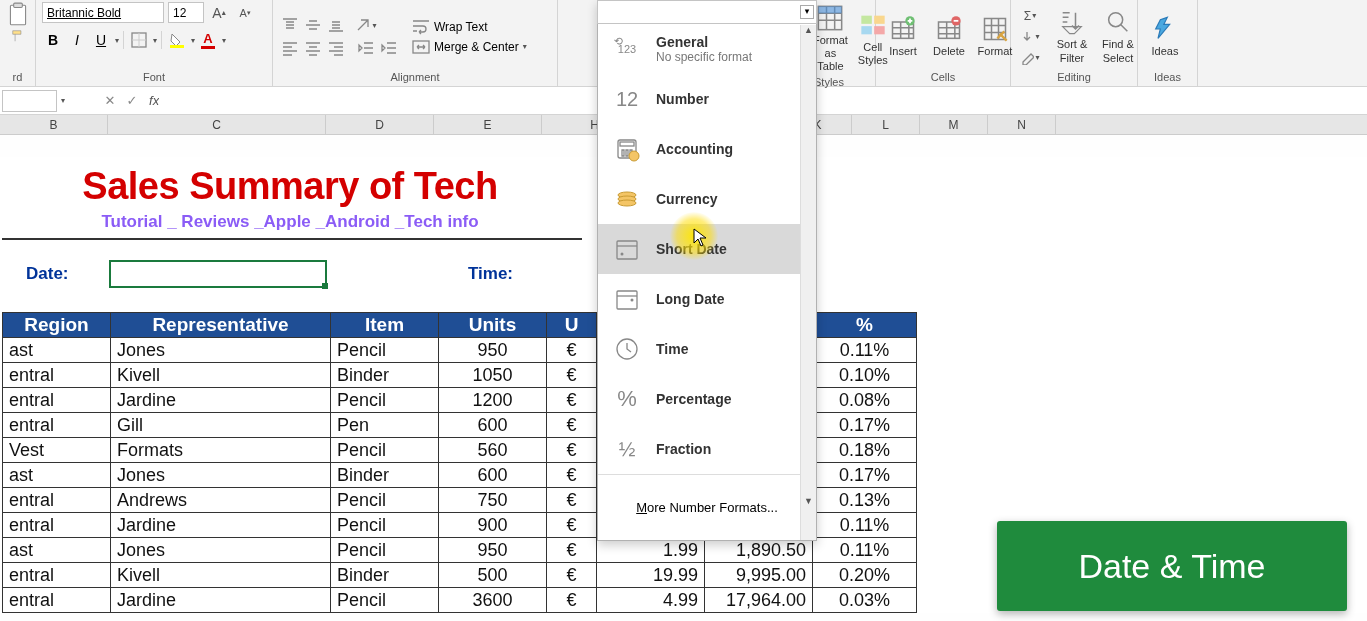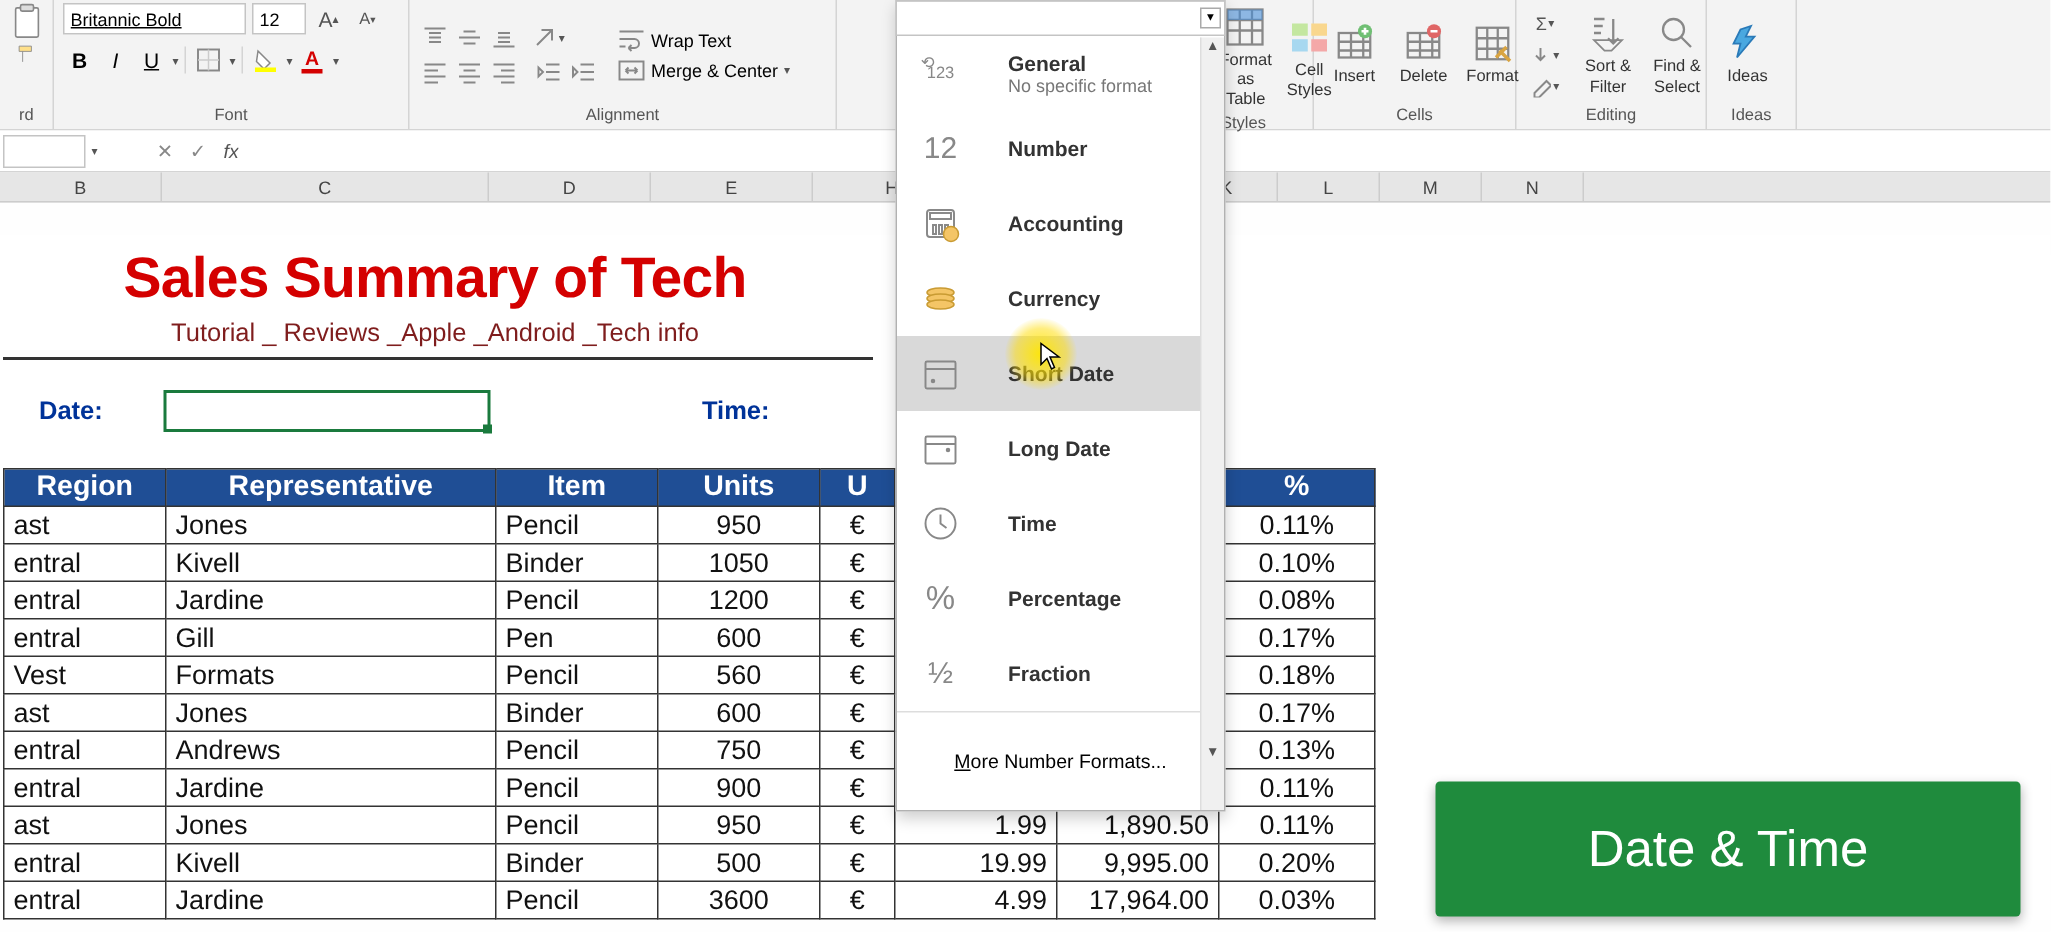--- a/index.html
+++ b/index.html
@@ -45,55 +45,55 @@
 .fx-lbl { font-style: italic; font-size: 13px; color: #555; margin-left: 6px; }
 
 
 .col-headers { height: 20px; background: #e6e6e6; border-bottom: 1px solid #cccccc; display: flex; }
 .col-h { border-right: 1px solid #cccccc; font-size: 12px; color: #444; display: flex; align-items: center; justify-content: center; }
 
 
 .sheet { position: relative; background: white; }
 .title-row { text-align: center; padding-top: 8px; }
 .main-title { font-family: "Britannic Bold", sans-serif; font-size: 38px; font-weight: bold; color: #d40000; letter-spacing: -0.5px; }
-.subtitle { font-family: "Britannic Bold", sans-serif; font-size: 17px; font-weight: normal; color: #7f1d1d; margin-top: 4px; }
+.subtitle { font-family: "Britannic Bold", sans-serif; font-size: 17px; font-weight: bold; color: #8b5cf6; margin-top: 4px; }
 .hr-line { border: none; border-top: 2px solid #333; width: 580px; margin: 6px 0 0 2px; }
 
 .date-row { display: flex; margin-top: 18px; height: 32px; align-items: center; }
 .dt-label { font-family: "Britannic Bold", sans-serif; font-size: 17px; font-weight: bold; color: #003399; }
 .selected-cell { border: 2px solid #1a7a3d; width: 218px; height: 28px; position: absolute; left: 109px; }
 .cell-handle { width: 6px; height: 6px; background: #1a7a3d; position: absolute; bottom: -3px; right: -3px; }
 
 
 .data-table { border-collapse: collapse; margin-top: 22px; margin-left: 2px; }
 .data-table th { background: #1f4e95; color: white; font-family: "Britannic Bold", sans-serif; font-size: 19px; font-weight: bold; border: 1px solid #333; padding: 1px 4px; }
 .data-table td { border: 1px solid #333; font-size: 18px; padding: 0 6px; height: 25px; color: #111; }
 .td-c { text-align: center; }
 .td-r { text-align: right; }
 
 
 .format-dropdown { position: absolute; left: 597px; top: 0; width: 220px; background: white; border: 1px solid #b1b1b1; box-shadow: 0 4px 10px rgba(0,0,0,0.2); z-index: 100; }
 .format-trigger { height: 24px; border: 1px solid #c4c4c4; margin: -1px -1px 0 -1px; display: flex; justify-content: flex-end; align-items: center; padding-right: 2px; }
 .fd-item { display: flex; align-items: center; gap: 14px; padding: 10px 14px; cursor: pointer; }
 .fd-item:hover, .fd-item.hover { background: #d9d9d9; }
 .fd-icon { width: 30px; height: 30px; color: #888; flex-shrink: 0; display: flex; align-items: center; justify-content: center; font-size: 20px; }
-.fd-text { font-size: 14px; color: #333; margin-left: 16px; }
+.fd-text { font-size: 14px; color: #333; }
 .fd-text strong { font-weight: 600; }
 .fd-sub { font-size: 12px; color: #777; display: block; }
 .fd-more { border-top: 1px solid #ddd; padding: 25px 14px; font-size: 13px; text-align: center; cursor: pointer; }
 .fd-scroll { position: absolute; right: 0; top: 24px; bottom: 0; width: 16px; background: #f0f0f0; border-left: 1px solid #ddd; }
 .fd-scroll-up, .fd-scroll-down { height: 16px; font-size: 9px; text-align: center; color: #555; }
 .fd-scroll-down { position: absolute; bottom: 28px; width: 100%; }
 
 
 .cursor-spot { position: absolute; left: 670px; top: 212px; width: 48px; height: 48px; border-radius: 50%; background: radial-gradient(circle, rgba(255,230,0,0.95) 0%, rgba(255,220,0,0.5) 50%, rgba(255,220,0,0) 72%); z-index: 200; pointer-events: none; }
 .cursor-arrow { position: absolute; left: 693px; top: 228px; z-index: 201; font-size: 16px; pointer-events: none; }
 
 
-.green-banner { position: absolute; right: 20px; bottom: 10px; width: 390px; height: 90px; background: #1f8b3d; border-radius: 3px; display: flex; align-items: center; justify-content: center; color: white; font-size: 34px; font-family: "Segoe UI Light", sans-serif; box-shadow: 0 3px 8px rgba(0,0,0,0.3); z-index: 300; }
+.green-banner { position: absolute; right: 20px; bottom: 10px; width: 350px; height: 90px; background: #1f8b3d; border-radius: 3px; display: flex; align-items: center; justify-content: center; color: white; font-size: 34px; font-family: "Segoe UI Light", sans-serif; box-shadow: 0 3px 8px rgba(0,0,0,0.3); z-index: 300; }
 
 
 .line-icon { stroke: #888; stroke-width: 1.3; fill: none; }
 
 
 .rib-svg { width: 26px; height: 26px; }
 
 
 .w-region{width:108px;} .w-rep{width:220px;} .w-item{width:108px;} .w-units{width:108px;} .w-up{width:50px;} .w-pct{width:104px;}
 </style>

